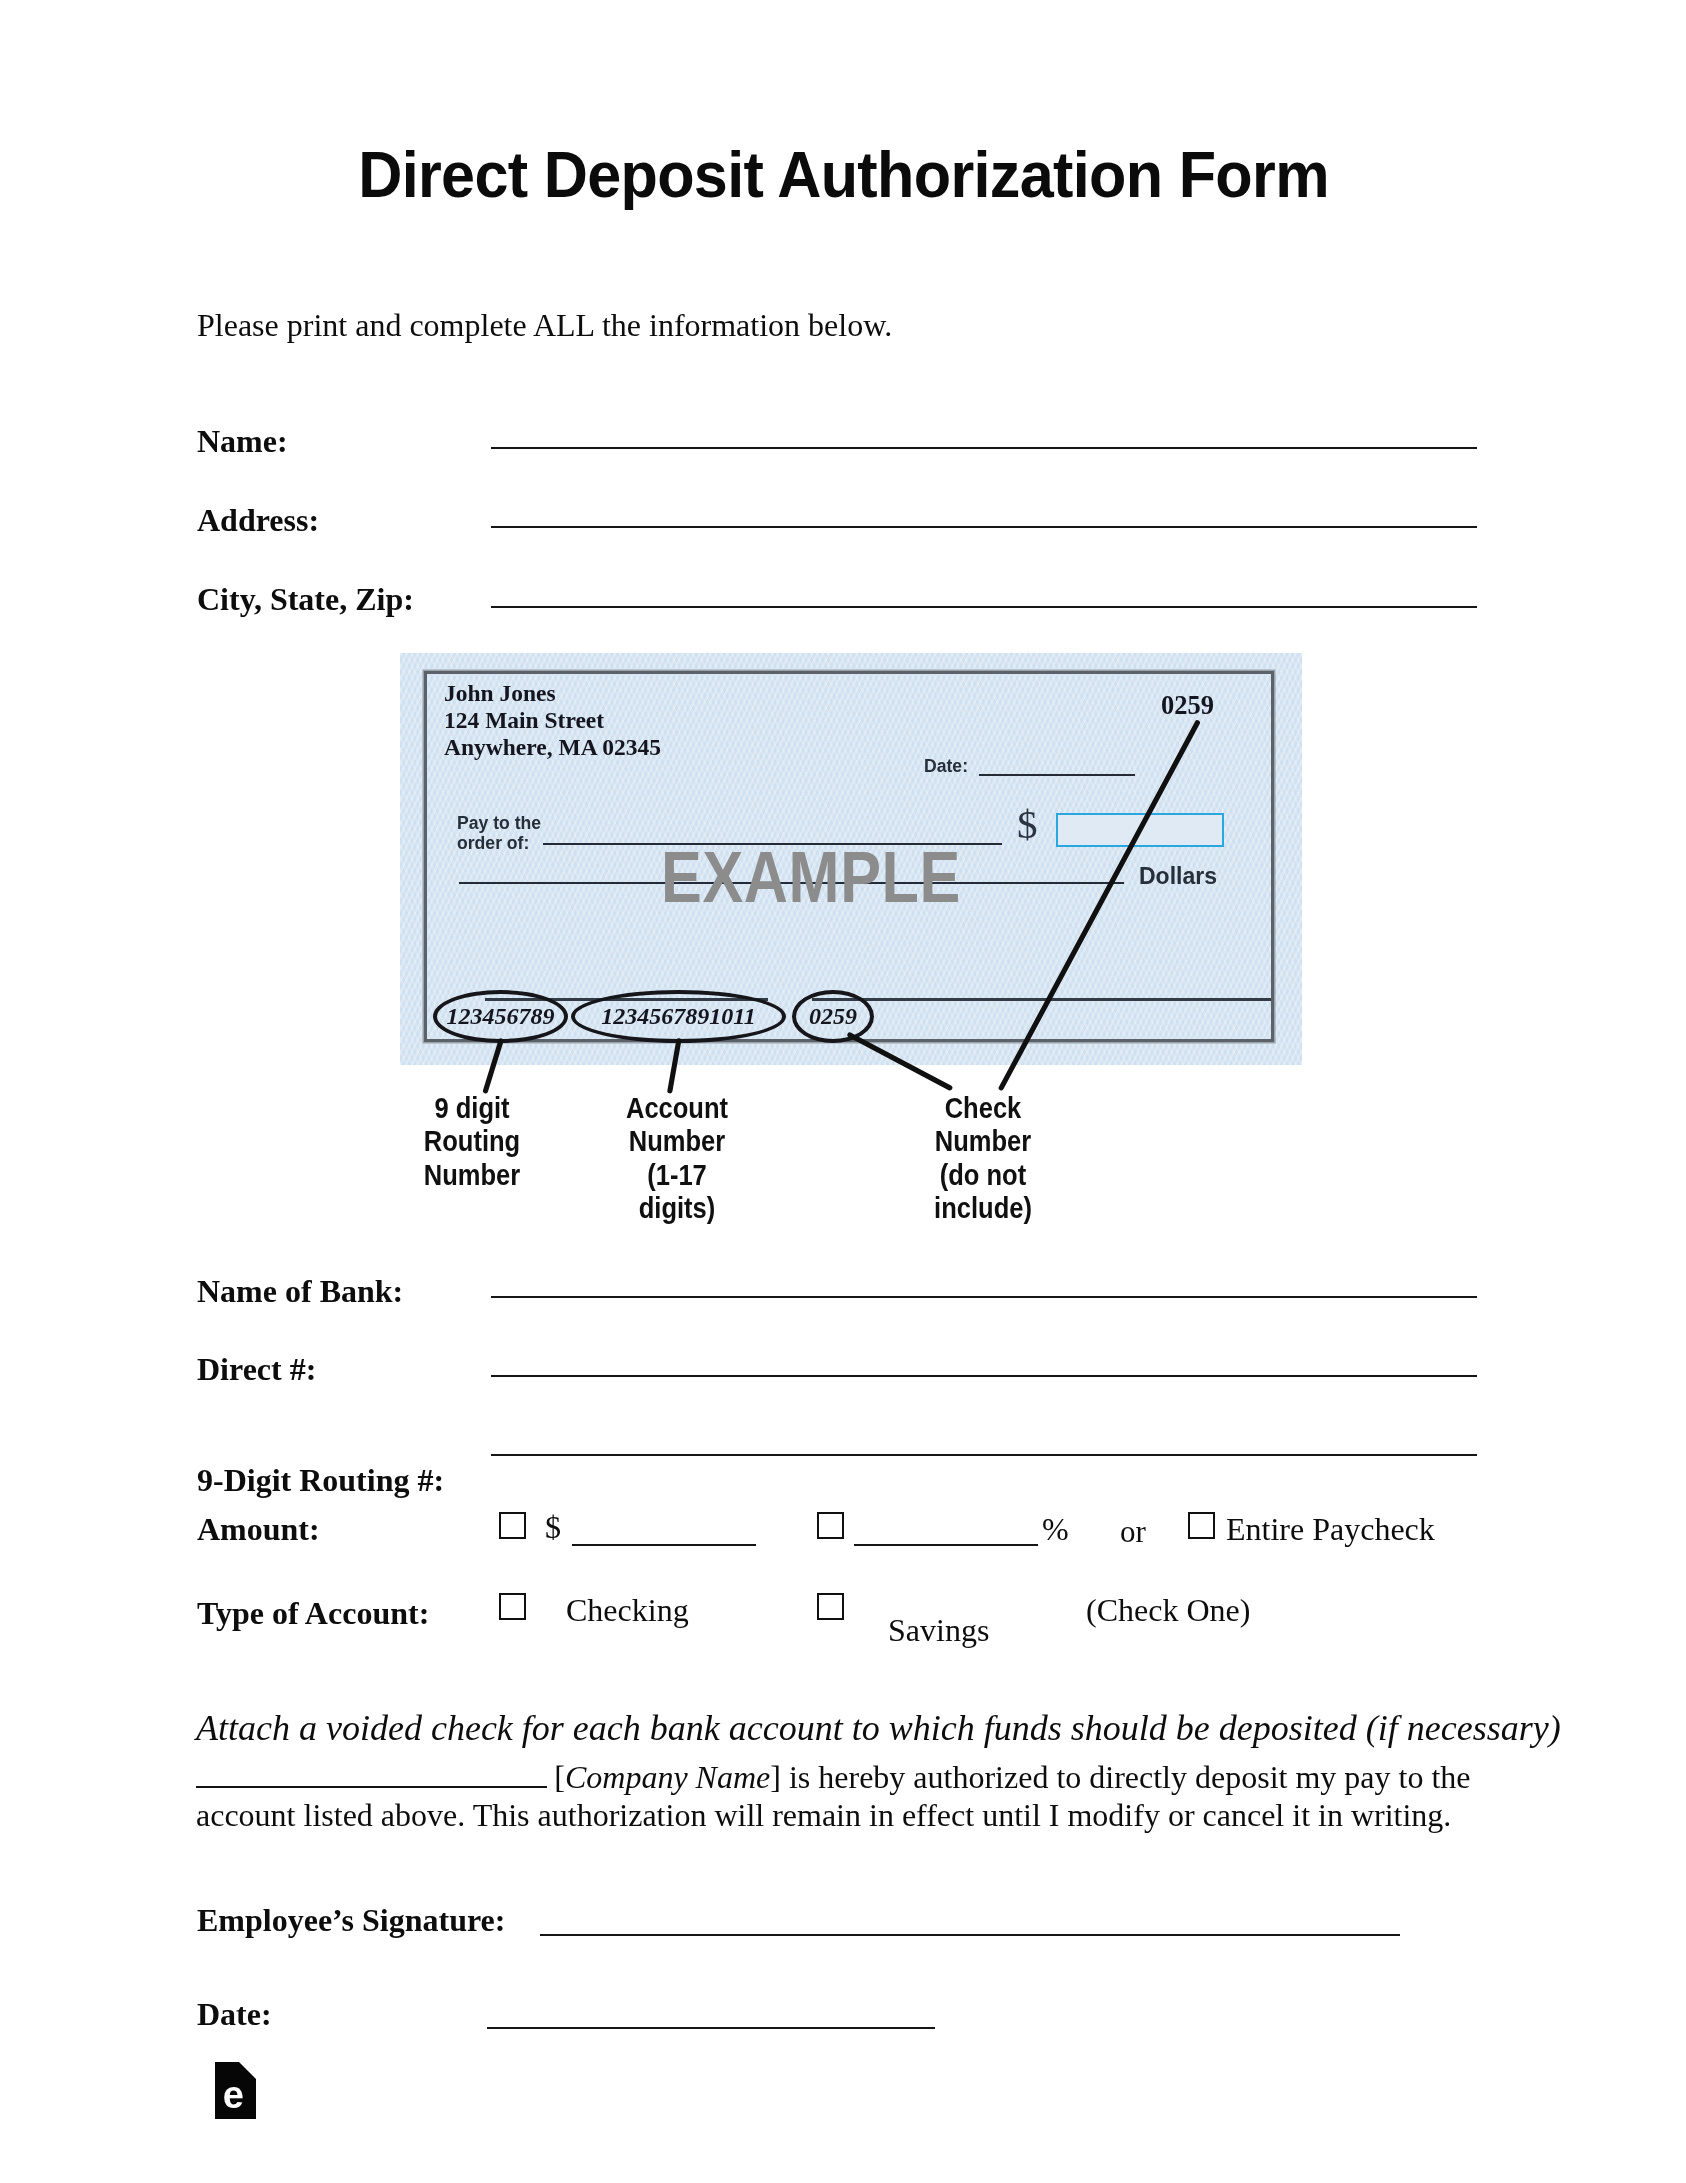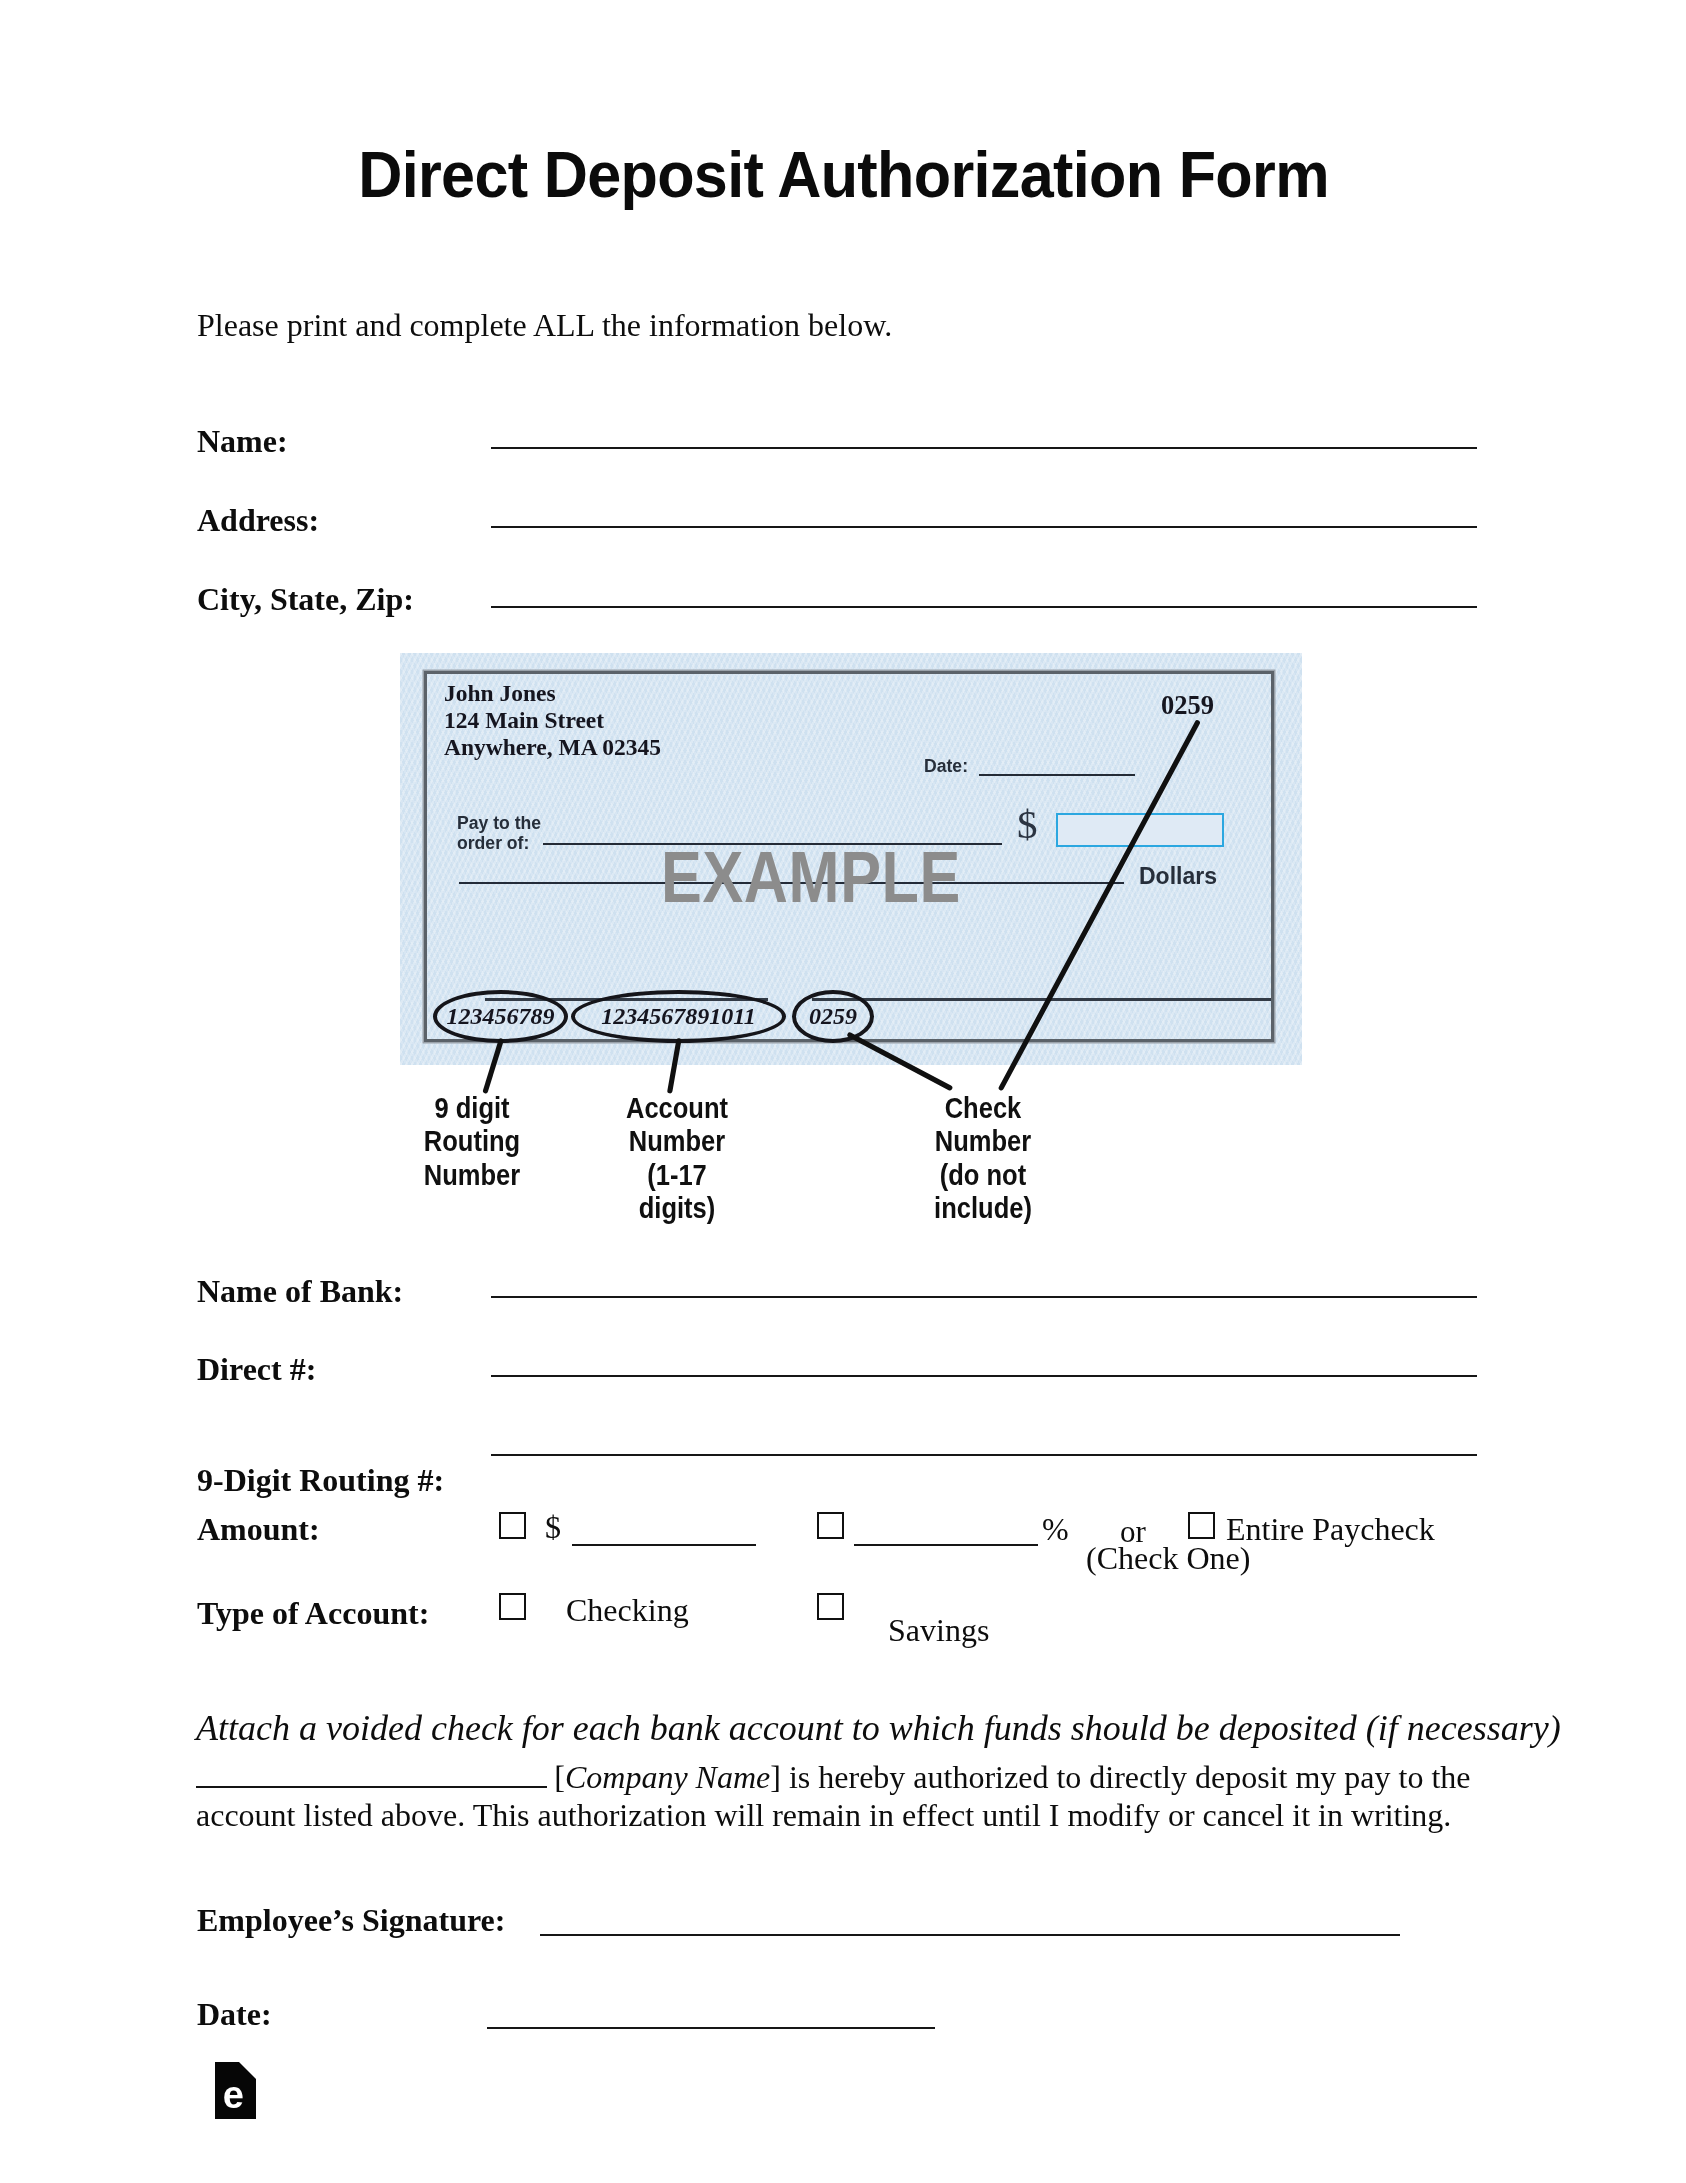--- a/index.html
+++ b/index.html
@@ -212,21 +212,21 @@
   <div class="abs serif44" style="left:1042px;top:1511px;">%</div>
   <div class="abs" style="left:1120px;top:1514px;font-size:31px;">or</div>
   <div class="abs checkbox" style="left:1188px;top:1512px;"></div>
   <div class="abs serif44" style="left:1226px;top:1511px;">Entire Paycheck</div>
 
   <div class="abs flabel" style="top:1595px;">Type of Account:</div>
   <div class="abs checkbox" style="left:499px;top:1593px;"></div>
   <div class="abs serif44" style="left:566px;top:1592px;">Checking</div>
   <div class="abs checkbox" style="left:817px;top:1593px;"></div>
   <div class="abs serif44" style="left:888px;top:1592px;margin-top:20px;">Savings</div>
-  <div class="abs serif44" style="left:1086px;top:1540px;">(Check One)</div>
+  <div class="abs serif44" style="left:1086px;top:1592px;">(Check One)</div>
 
   <div class="abs note-italic">Attach a voided check for each bank account to which funds should be deposited (if necessary)</div>
 
   <div class="abs auth-para">
     <span class="blank-inline"></span><span>[</span><span style="font-style:italic;">Company Name</span><span>] is hereby authorized to directly deposit my pay to the account listed above. This authorization will remain in effect until I modify or cancel it in writing.</span>
   </div>
 
   <div class="abs flabel" style="top:1902px;">Employee’s Signature:</div>
   <div class="abs sig-line"></div>
 

